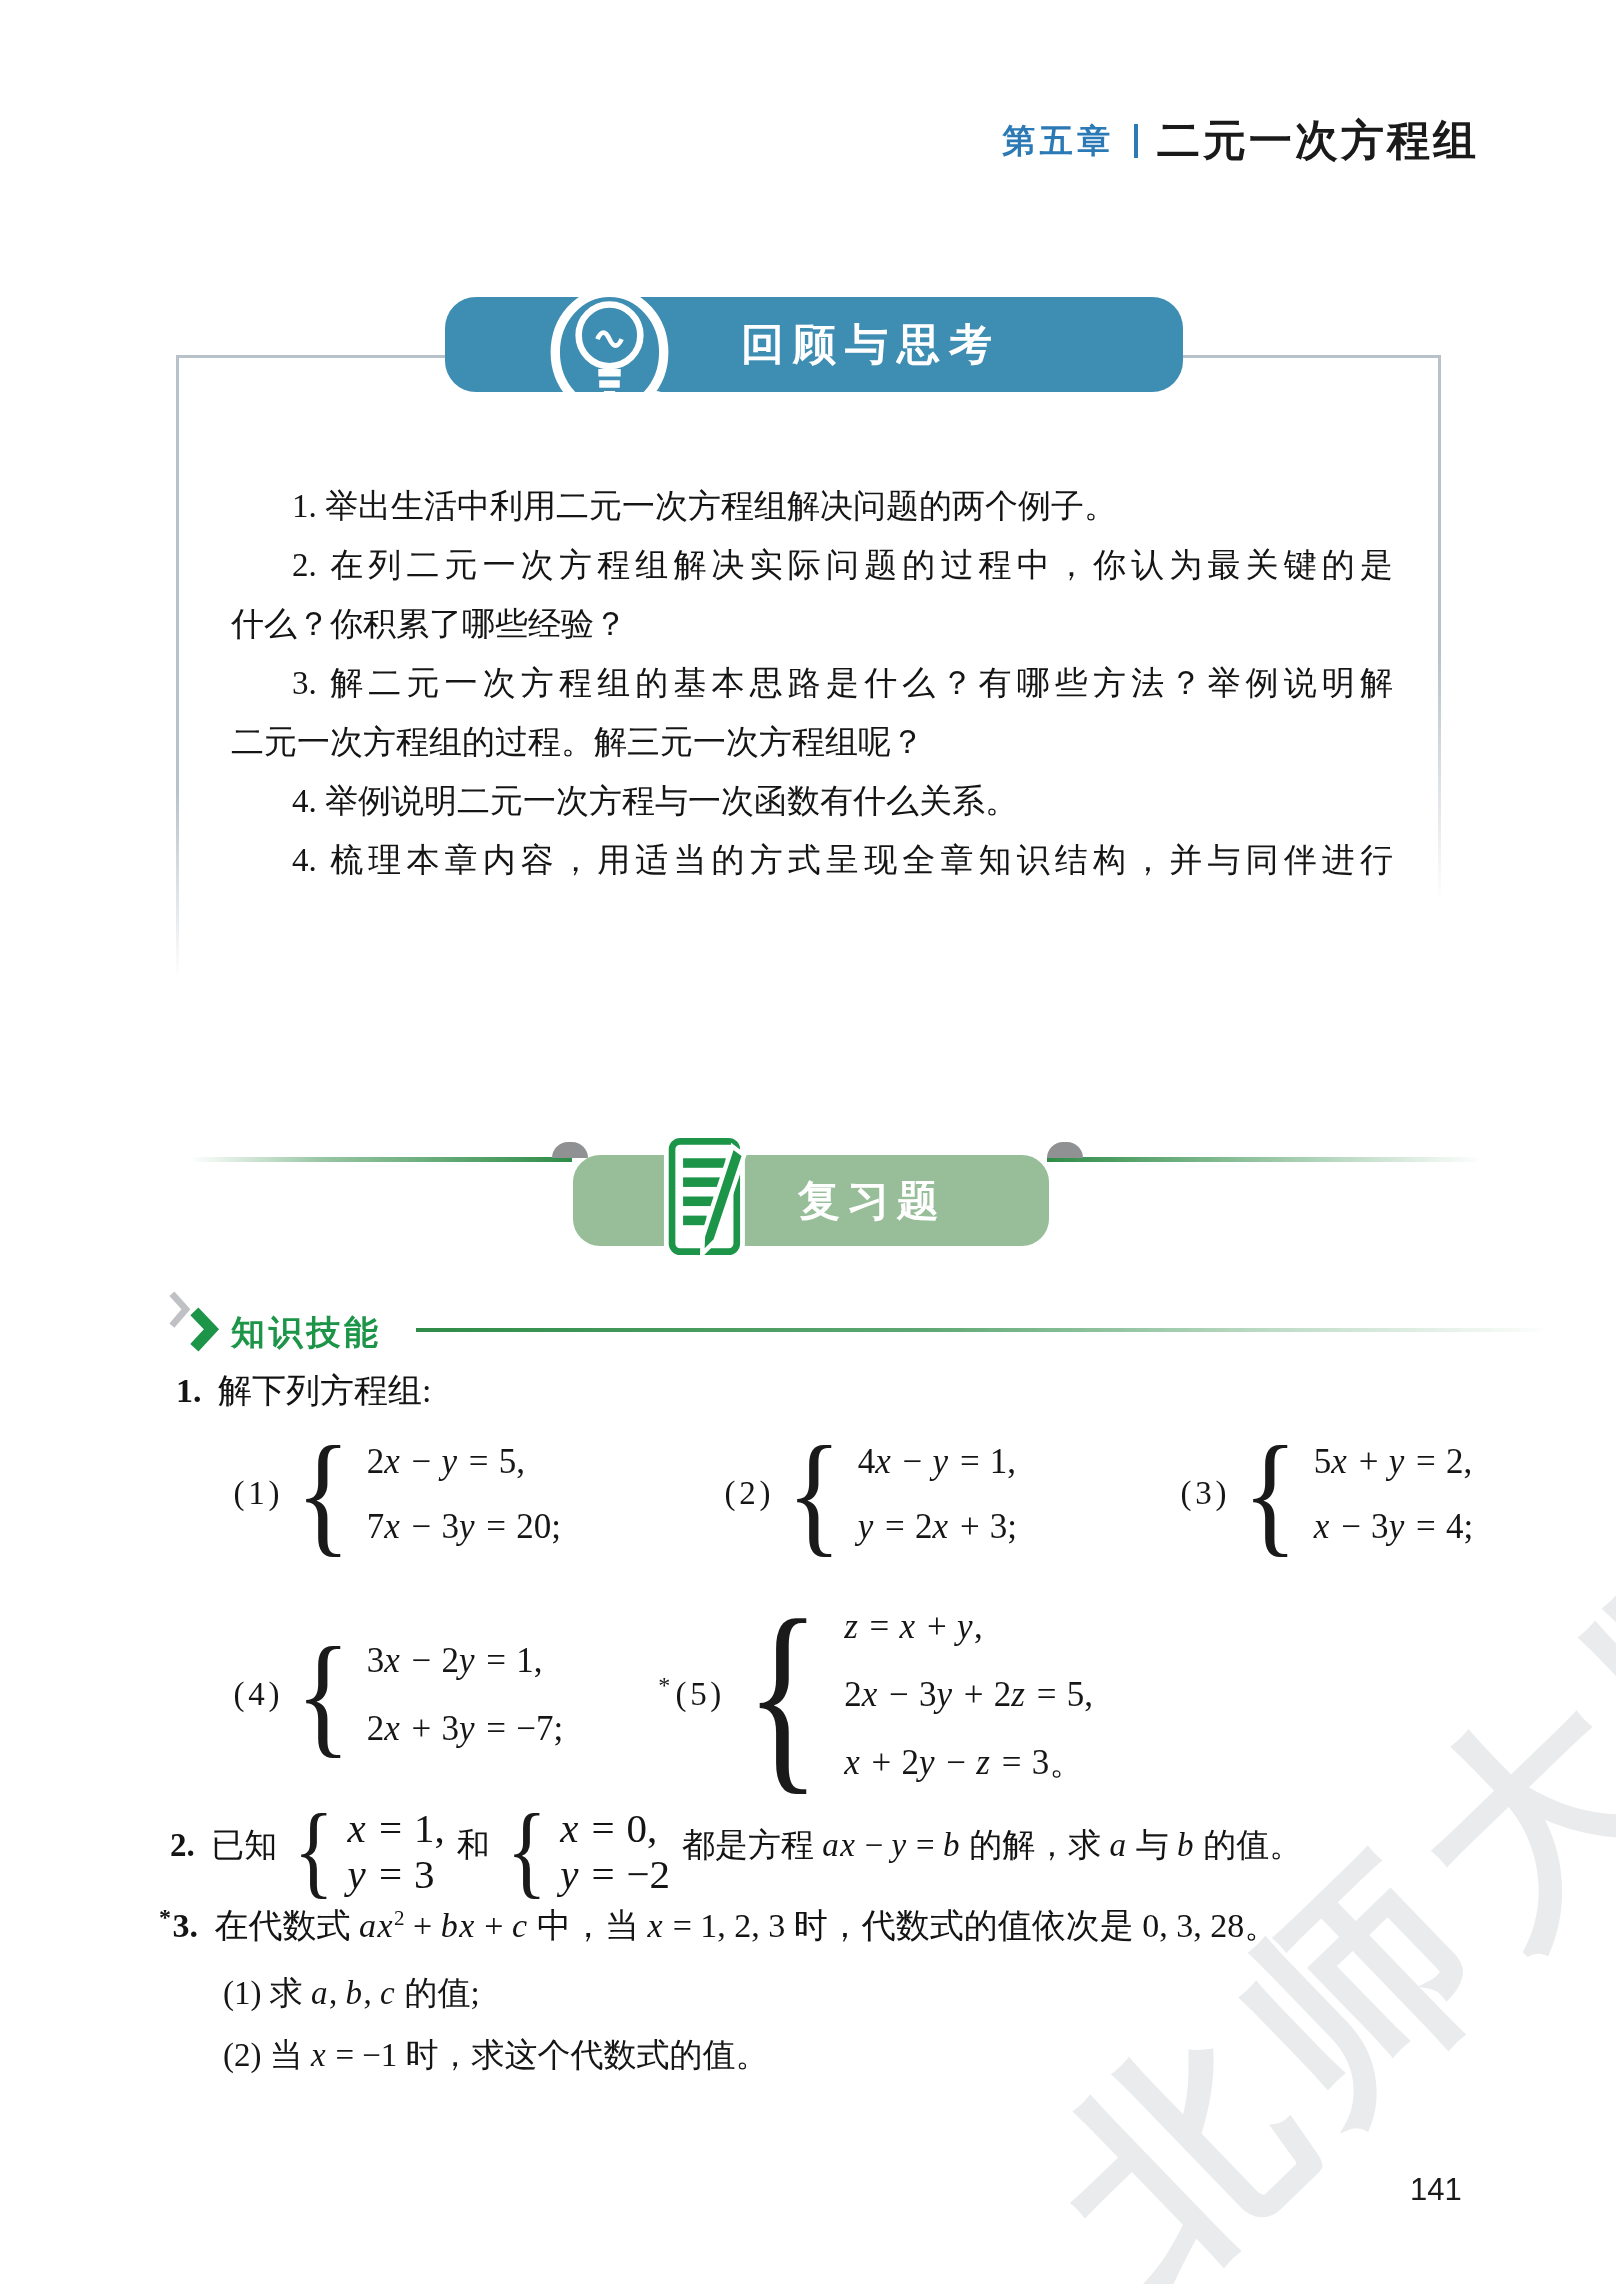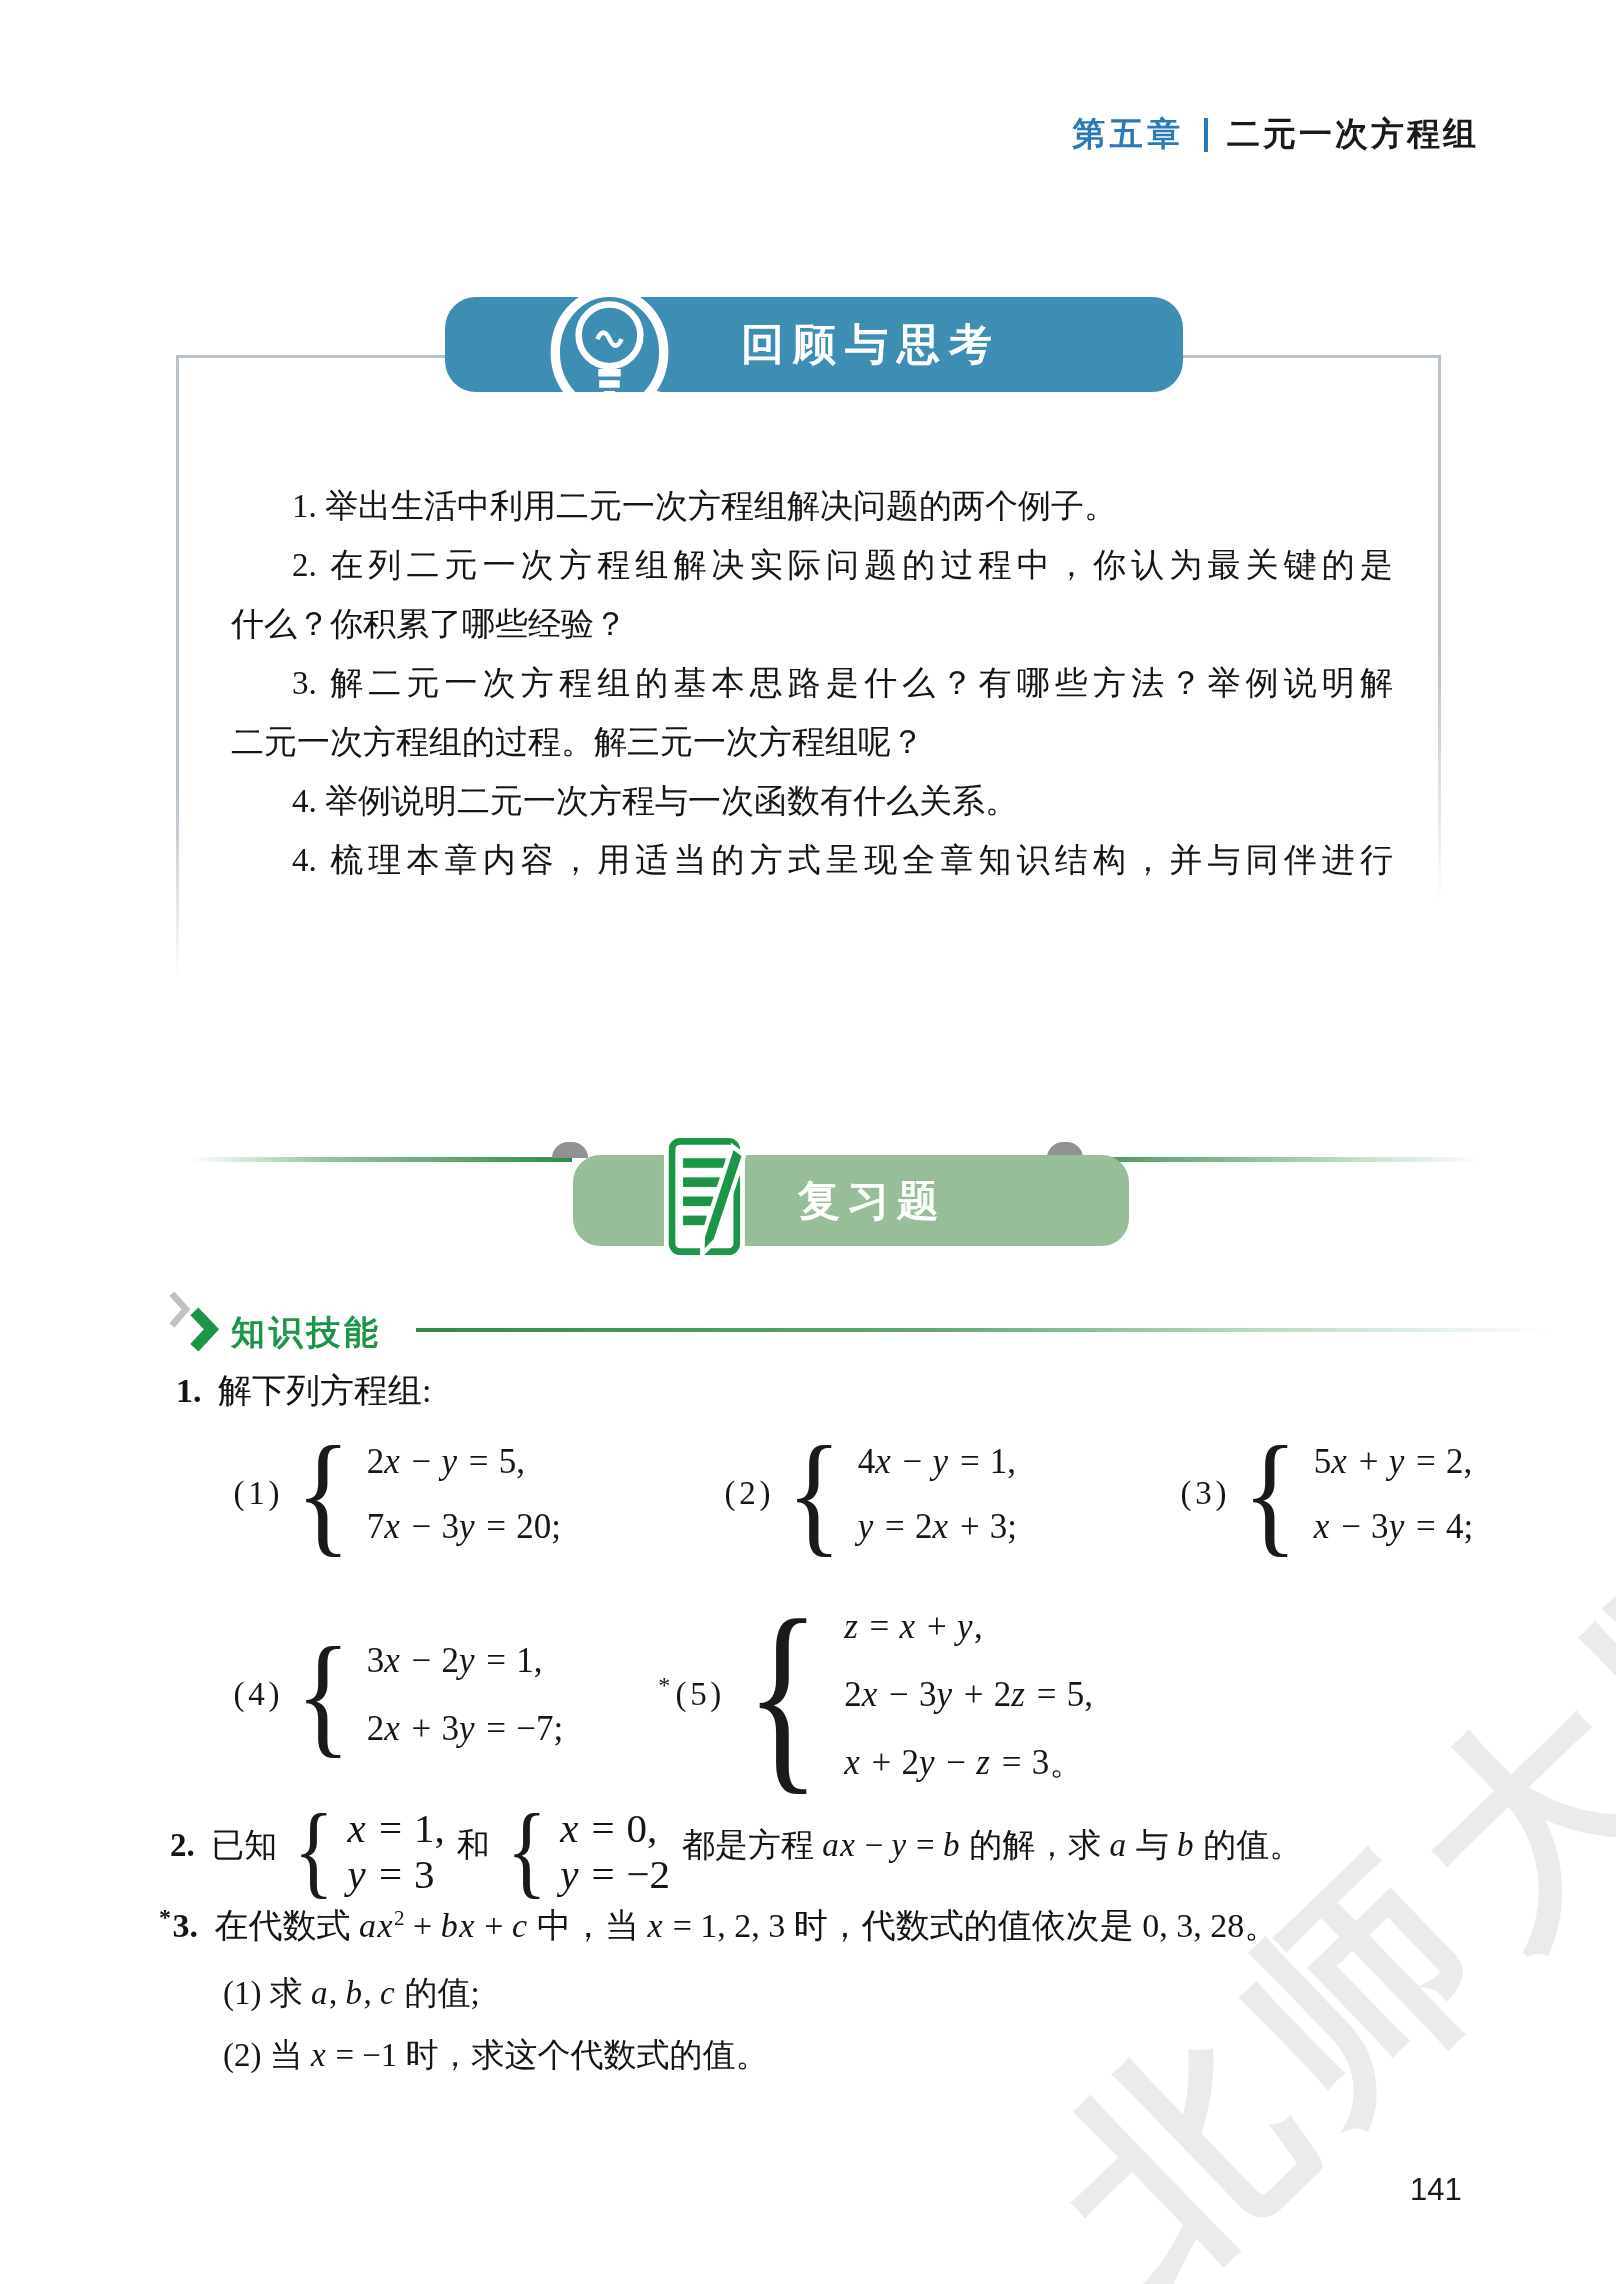--- a/index.html
+++ b/index.html
@@ -8,21 +8,21 @@
         font-family:"Liberation Serif",serif;color:#161616;}
   
   .watermark{position:absolute;left:997px;top:2132px;transform:rotate(-44deg);transform-origin:0 0;
              font-family:"Liberation Serif",serif;font-weight:bold;font-size:223px;letter-spacing:25px;
              color:#e9ebec;white-space:nowrap;z-index:0;user-select:none;}
   
   .hdr{position:absolute;top:112px;right:138px;display:flex;align-items:center;gap:19.3px;z-index:2;justify-content:flex-end;}
   .hdr-chapter{font-family:"Liberation Sans",sans-serif;font-weight:bold;font-size:33px;
                color:#2b7ab5;letter-spacing:4.5px;}
   .hdr-divider{width:3.7px;height:34px;background:#2b7ab5;}
-  .hdr-title{font-family:"Liberation Sans",sans-serif;font-weight:bold;font-size:33px;
+  .hdr-title{font-family:"Liberation Sans",sans-serif;font-weight:bold;font-size:43px;
              color:#1a1a1a;letter-spacing:3px;}
   
   .review-box{position:absolute;left:176px;top:355px;width:1265px;height:623px;z-index:1;}
   .rb-top{position:absolute;top:0;left:0;right:0;height:3px;background:#b7c2cb;}
   .rb-left{position:absolute;top:0;left:0;width:3px;height:100%;
            background:linear-gradient(to bottom,#b7c2cb 70%,rgba(183,194,203,0) 100%);}
   .rb-right{position:absolute;top:0;right:0;width:3px;height:88%;
            background:linear-gradient(to bottom,#b7c2cb 55%,rgba(183,194,203,0) 100%);}
   
   .banner-blue{position:absolute;left:445px;top:297px;width:738px;height:95px;background:#3E8DB3;
@@ -38,21 +38,21 @@
   .rline.full{text-align-last:justify;}
   .rline.indent{text-indent:61px;}
   
   .rule-left{position:absolute;left:190px;top:1157px;width:382px;height:4.5px;z-index:2;
              background:linear-gradient(to right,rgba(46,140,71,0) 0%,rgba(46,140,71,.5) 35%,#2E8C47 100%);}
   .rule-right{position:absolute;left:1047px;top:1157px;width:435px;height:4.5px;z-index:2;
              background:linear-gradient(to right,#2E8C47 0%,rgba(46,140,71,.45) 55%,rgba(46,140,71,0) 100%);}
   .curl{position:absolute;width:36px;height:15.6px;background:#8f9193;border-radius:18px 18px 0 0;
         top:1142px;z-index:2;}
   .curl.l{left:552px;} .curl.r{left:1047px;}
-  .banner-green{position:absolute;left:573px;top:1155px;width:556px;height:91px;background:#97BE98;
+  .banner-green{position:absolute;left:573px;top:1155px;width:476px;height:91px;background:#97BE98;
                 border-radius:27px;z-index:3;}
   .bg-icon{position:absolute;left:88px;top:-24px;width:103px;height:131px;}
   .bg-title{position:absolute;left:225px;top:50%;transform:translateY(-50%);
             font-family:"Liberation Sans",sans-serif;font-weight:bold;font-size:42px;color:#ffffff;
             letter-spacing:7.4px;white-space:nowrap;}
   
   .chev{position:absolute;z-index:2;}
   .section-title{position:absolute;left:231px;top:1310px;font-family:"Liberation Sans",sans-serif;
                  font-weight:bold;font-size:34px;color:#1d9549;letter-spacing:3.7px;z-index:2;}
   .section-line{position:absolute;left:416px;top:1328px;width:1136px;height:3.7px;z-index:1;

